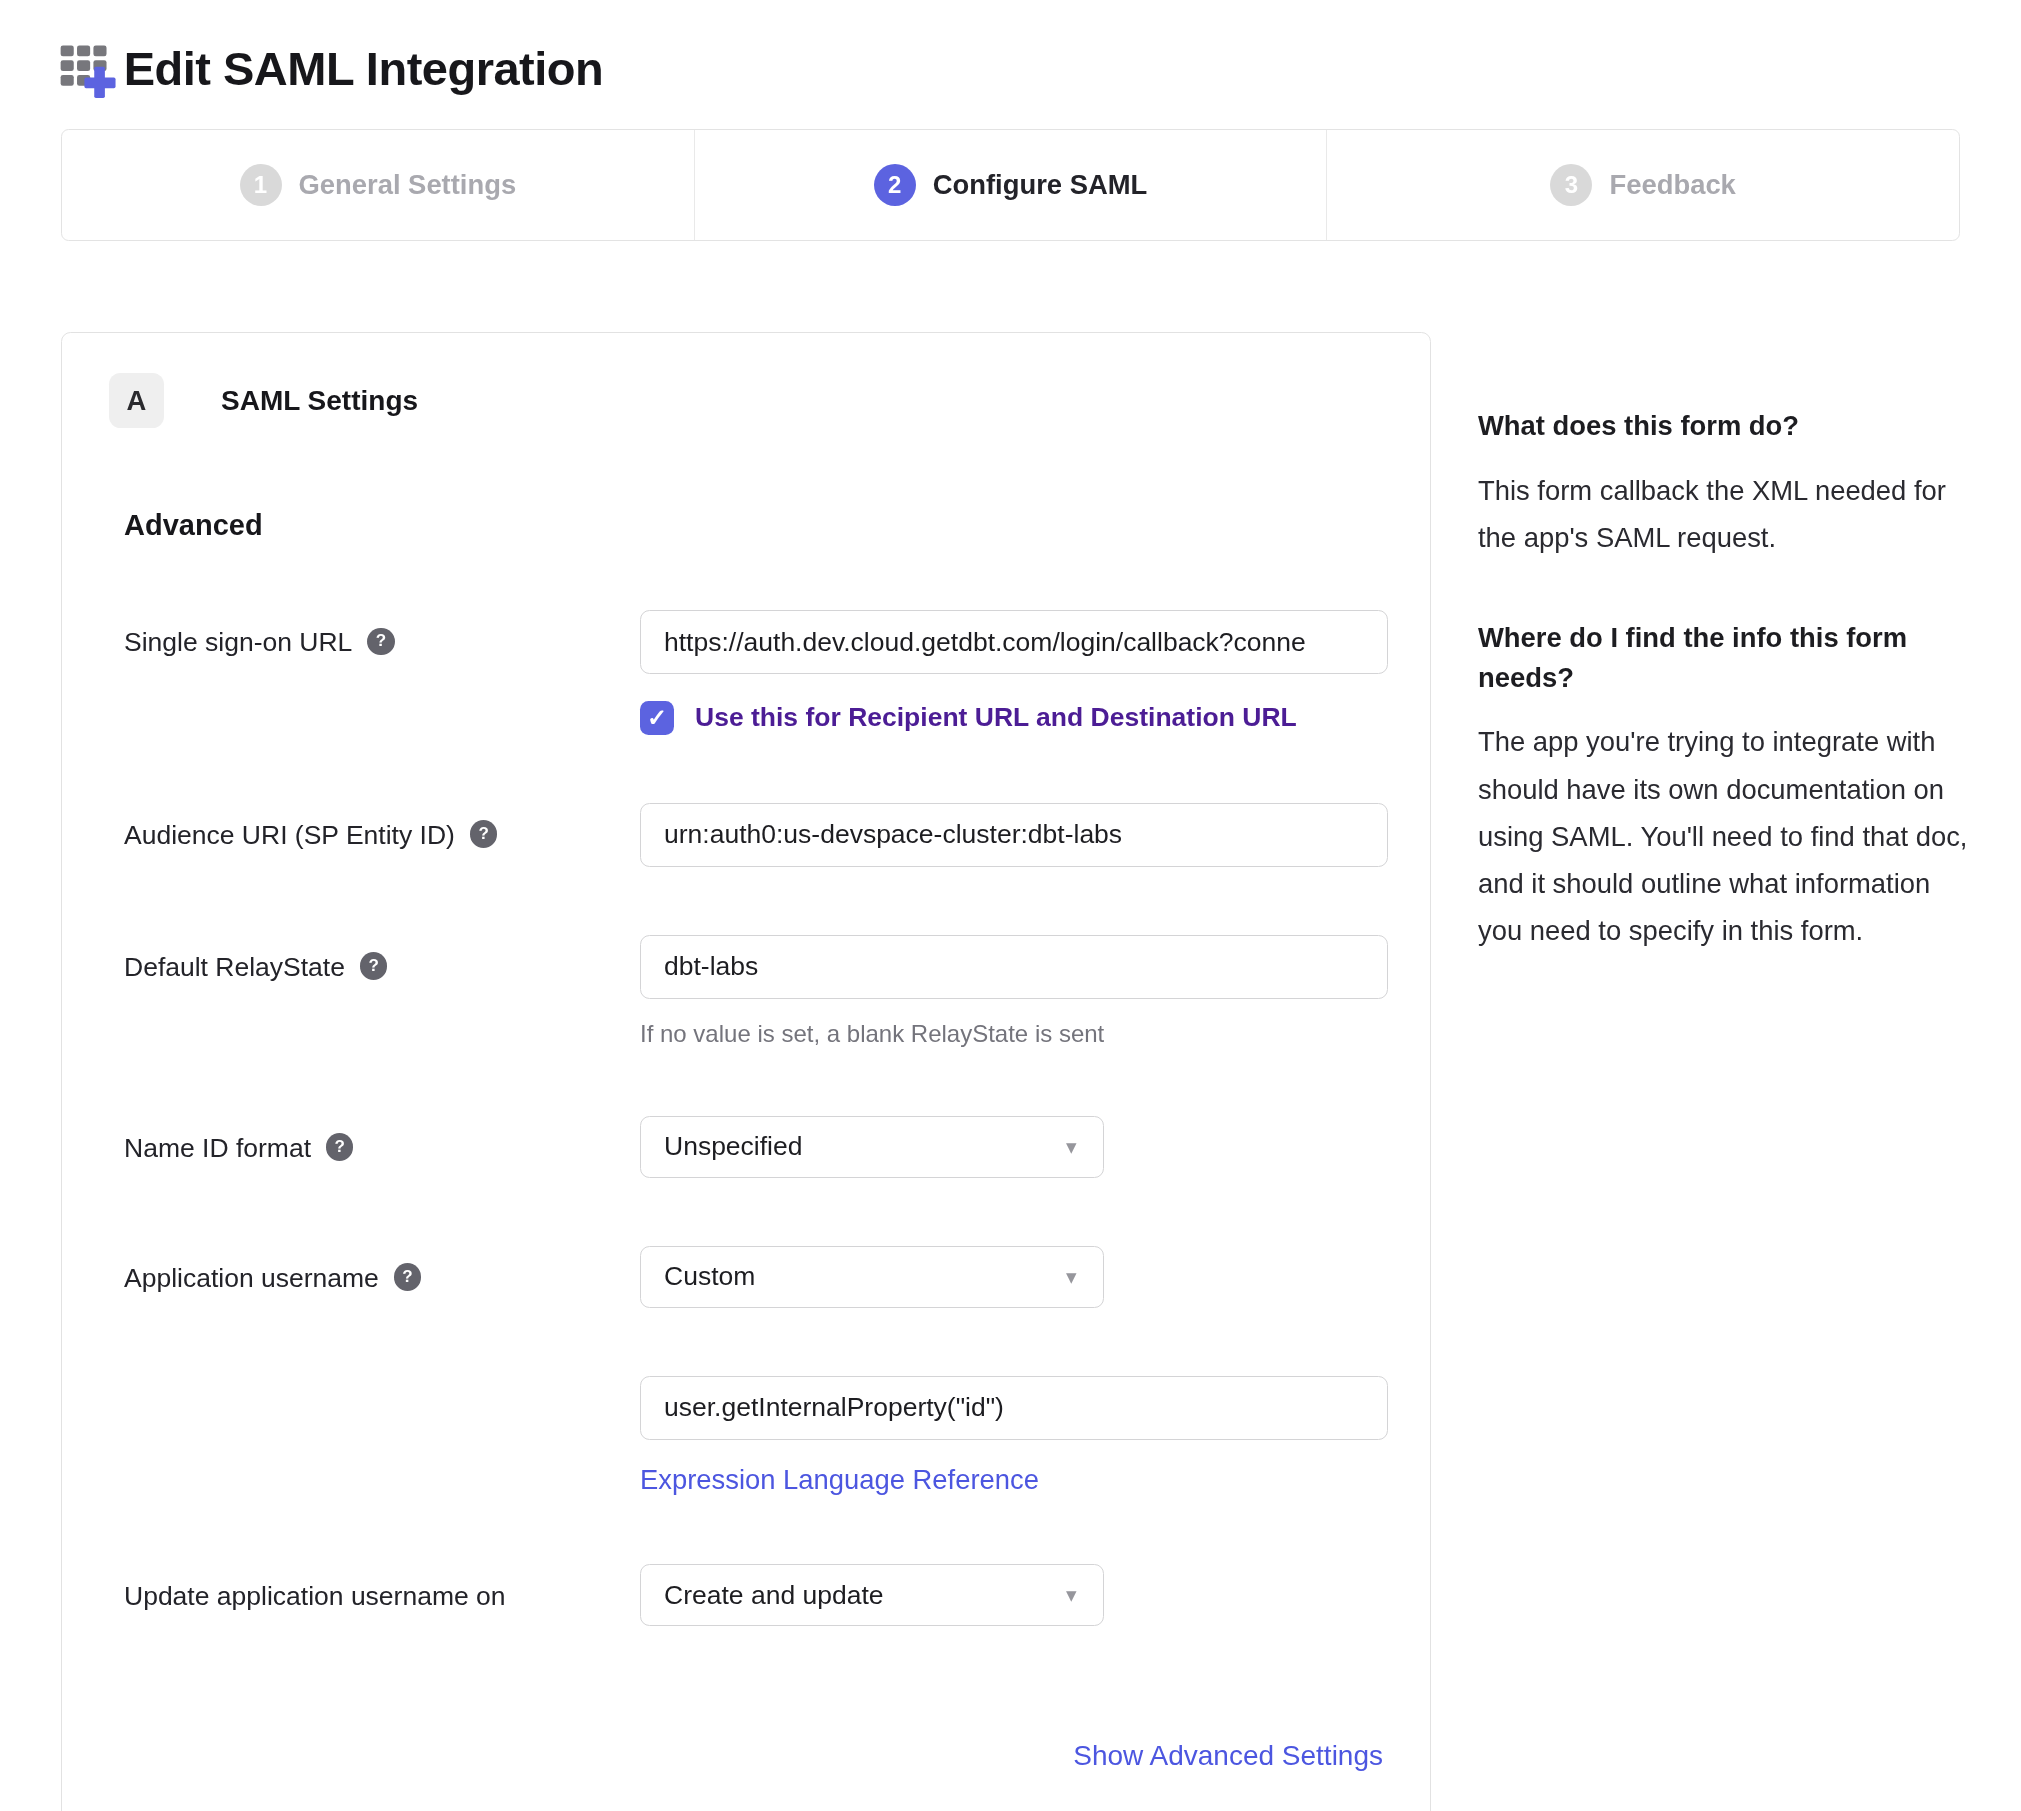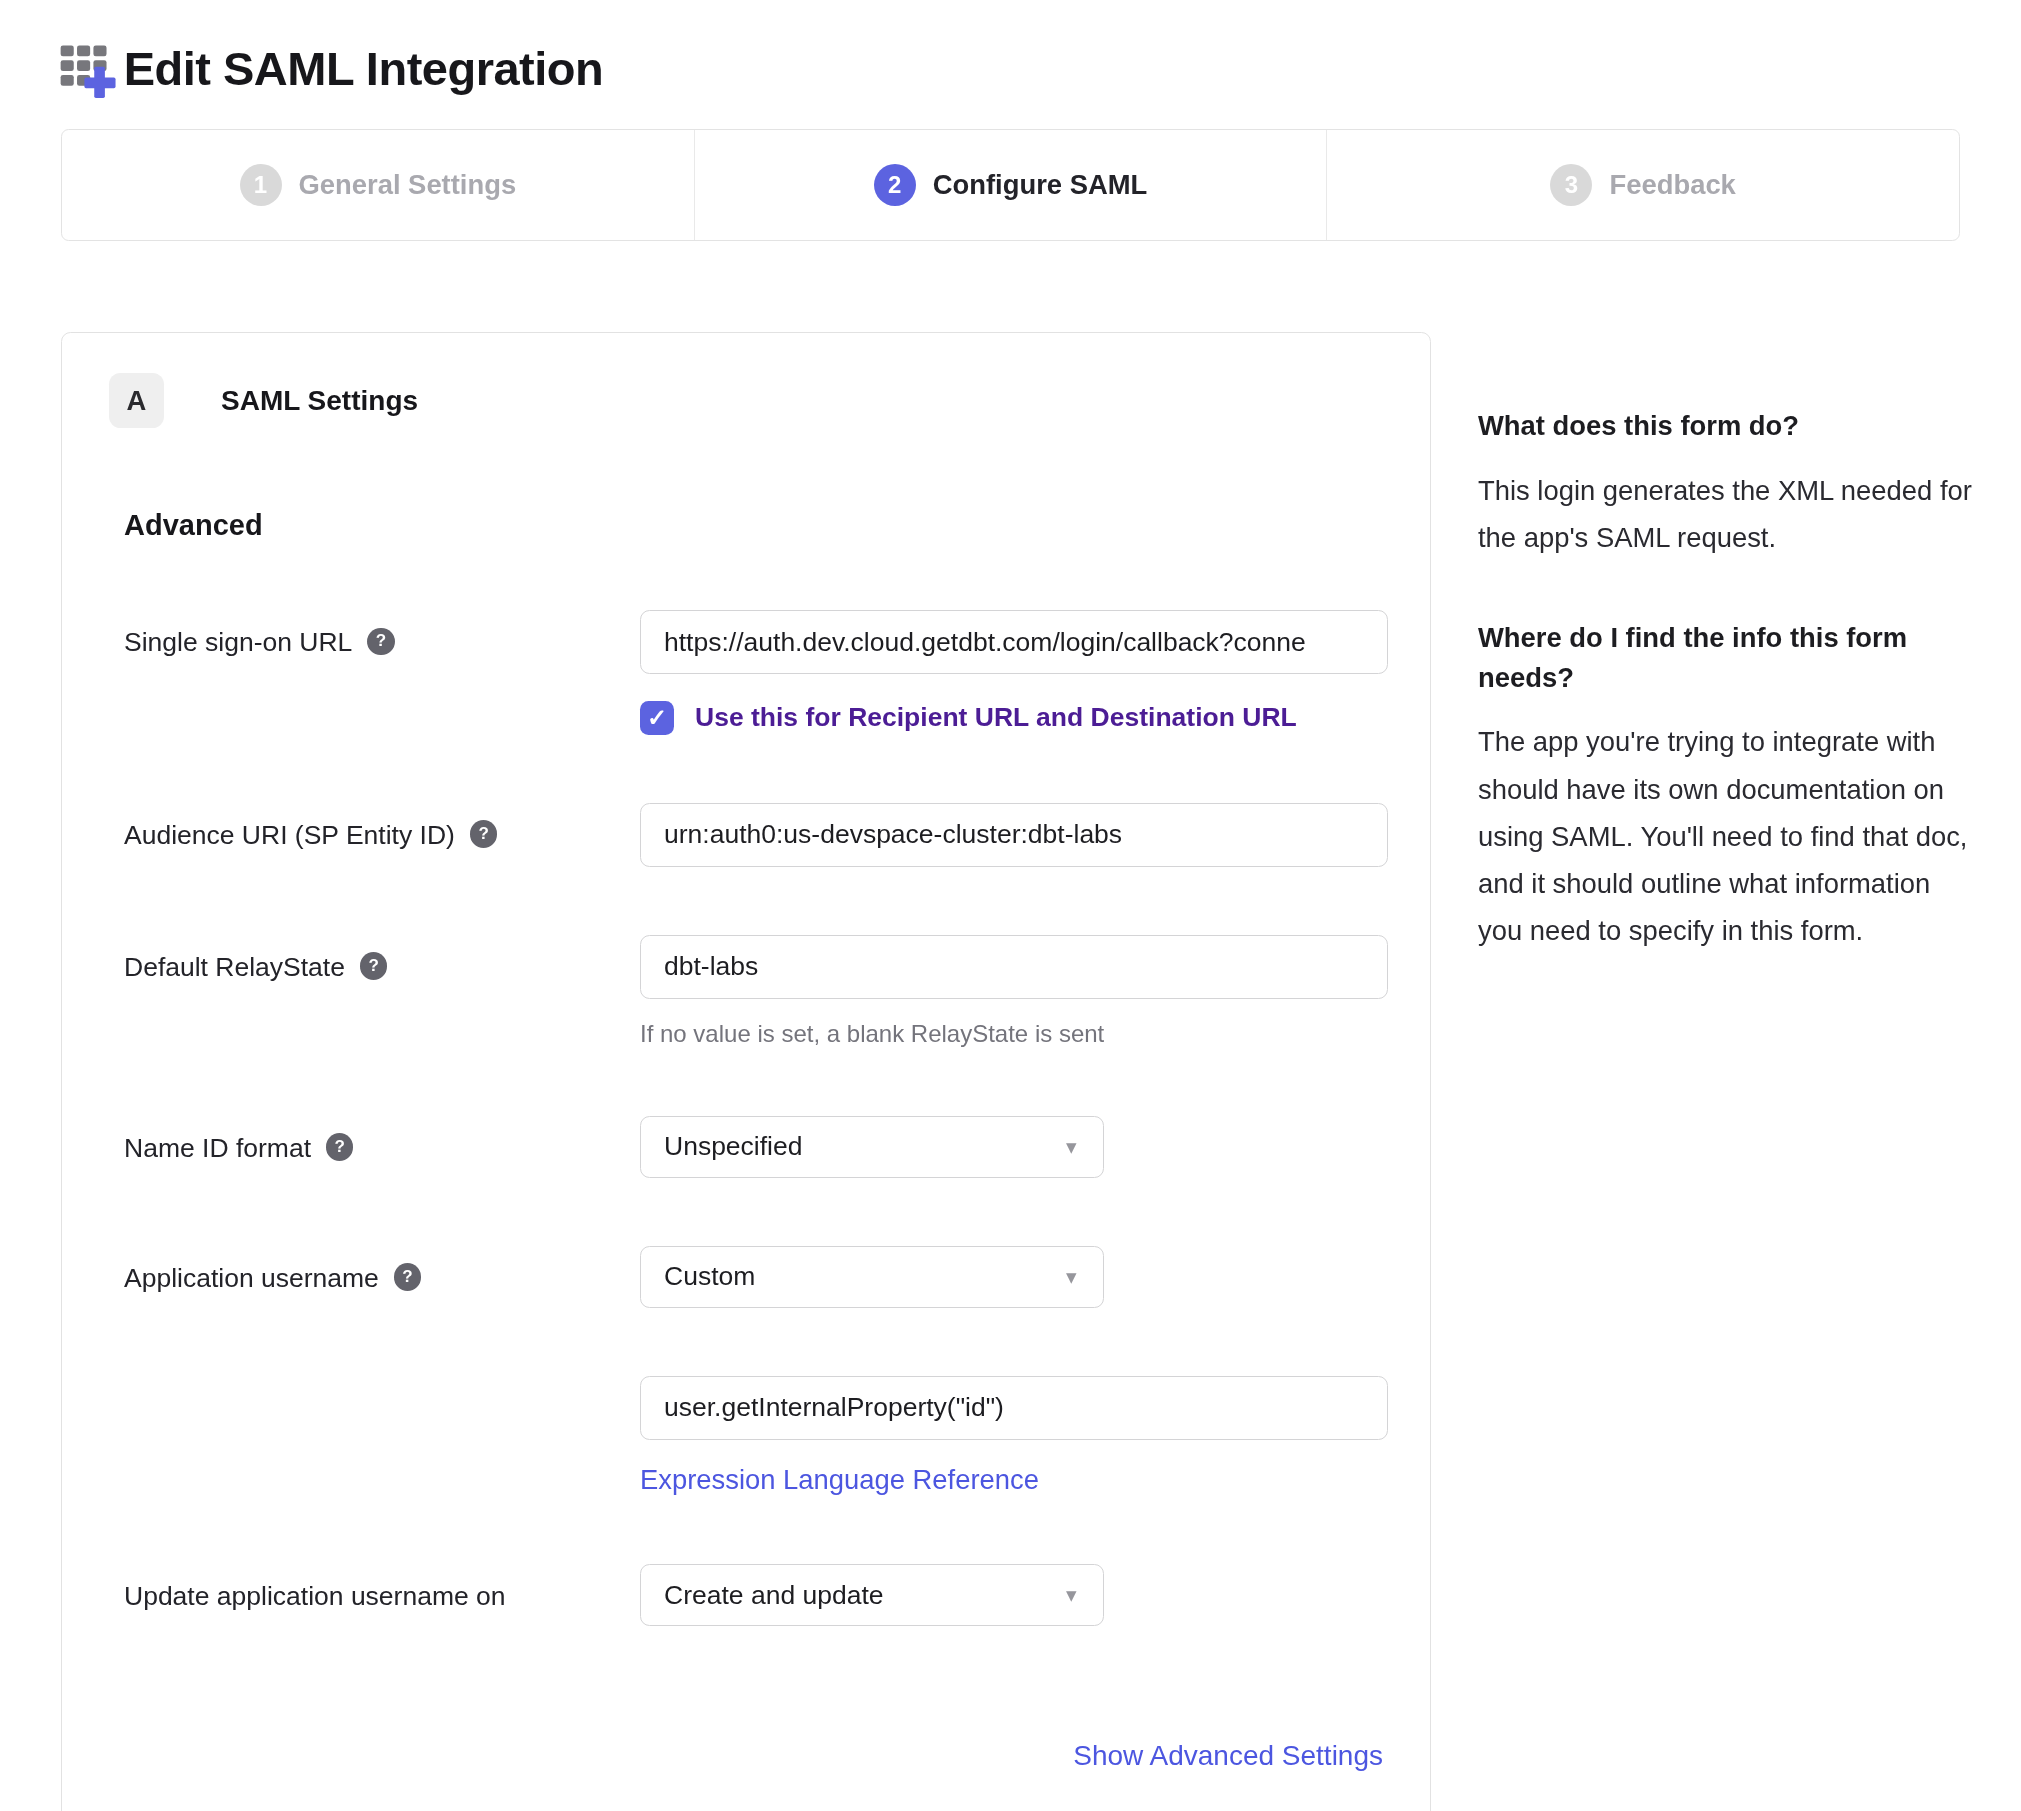--- a/index.html
+++ b/index.html
@@ -224,20 +224,20 @@
         <div class="adv-row">
           <span class="adv-link">Show Advanced Settings</span>
         </div>
 
       </div>
 
     </div>
 
     <aside class="sidebar">
       <div class="sb-q">What does this form do?</div>
-      <div class="sb-a">This login generates the XML needed for the app's SAML request.</div>
+      <div class="sb-a">This form callback the XML needed for the app's SAML request.</div>
       <div class="sb-q second">Where do I find the info this form needs?</div>
       <div class="sb-a">The app you're trying to integrate with should have its own documentation on using SAML. You'll need to find that doc, and it should outline what information you need to specify in this form.</div>
     </aside>
 
   </div>
 </div>
 
 
 </body></html>

